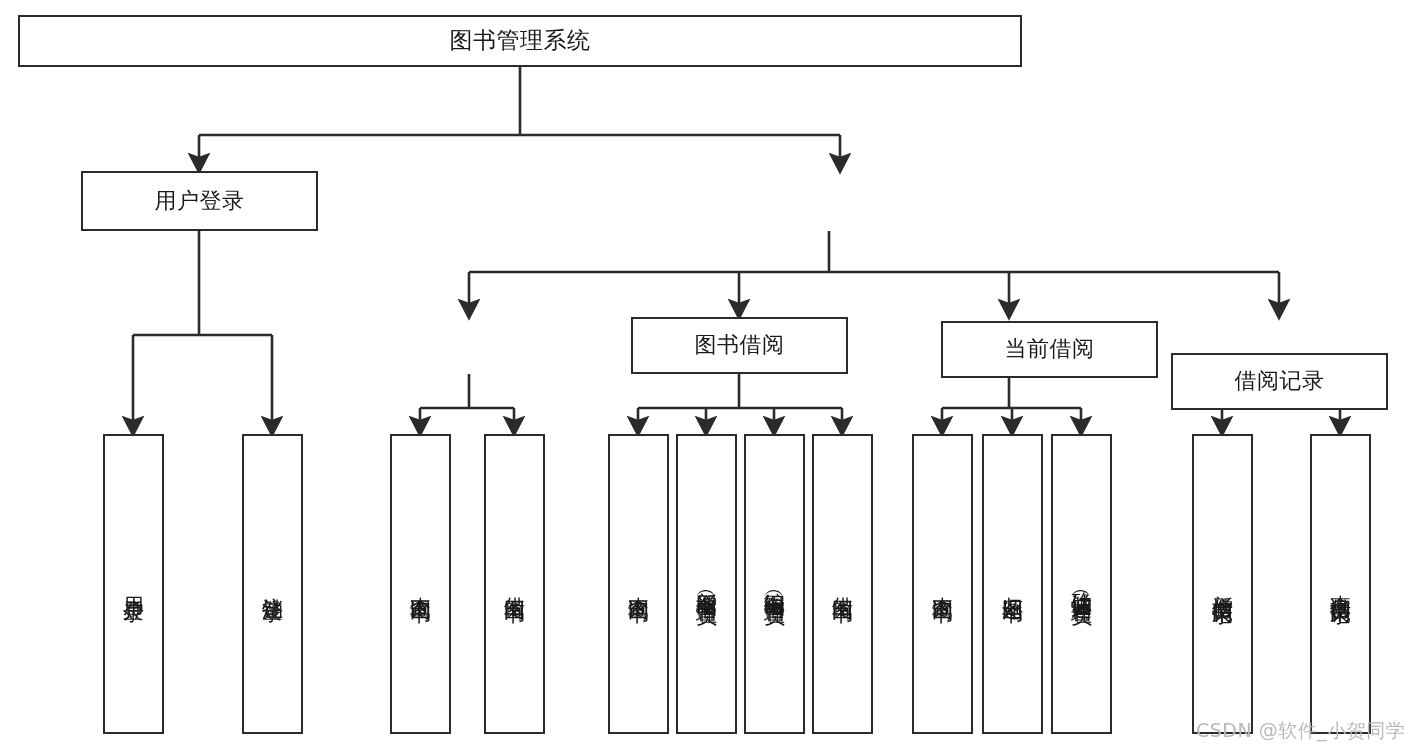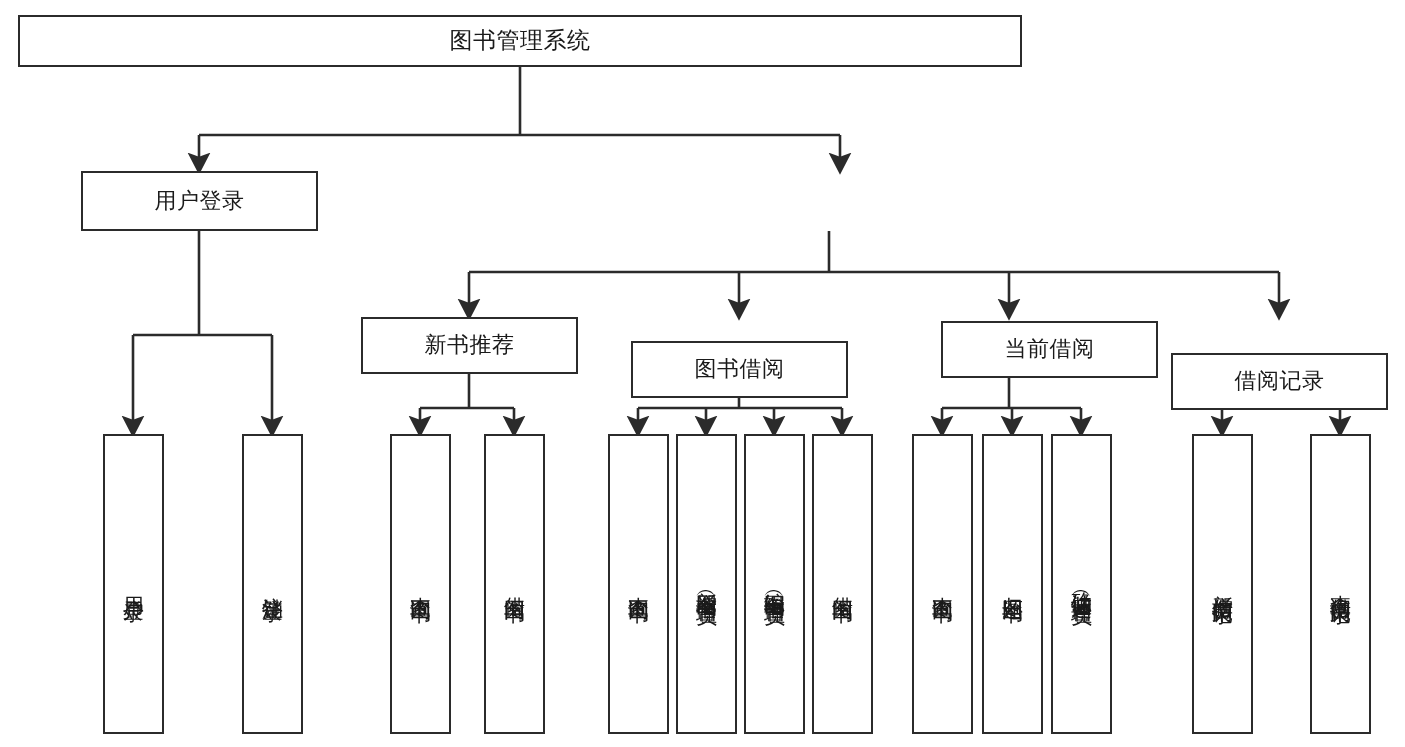--- a/index.html
+++ b/index.html
@@ -120,24 +120,21 @@
   </svg>
 
   <div class="node horiz root" style="left:18px; top:15px; width:1004px; height:52px;">
     <span>图书管理系统</span>
   </div>
 
   <div class="node horiz" style="left:81px; top:171px; width:237px; height:60px;">
     <span>用户登录</span>
   </div>
 
-  <div class="node horiz" style="left:361px; top:317px; width:217px; height:57px;">
-    <span>新书推荐</span>
-  </div>
-  <div class="node horiz" style="left:631px; top:317px; width:217px; height:57px;margin-top:24px;">
+  <div class="node horiz" style="left:631px; top:317px; width:217px; height:57px;">
     <span>图书借阅</span>
   </div>
   <div class="node horiz" style="left:901px; top:321px; width:217px; height:57px;margin-left:40px;">
     <span>当前借阅</span>
   </div>
   <div class="node horiz" style="left:1171px; top:317px; width:217px; height:57px;margin-top:36px;">
     <span>借阅记录</span>
   </div>
 
   <div class="node vert" style="left:103px; top:434px; width:61px; height:300px;">
@@ -173,14 +170,15 @@
   <div class="node vert" style="left:1051px; top:434px; width:61px; height:300px;">
     <span class="vlabel">确认归还（管理员）</span>
   </div>
   <div class="node vert" style="left:1192px; top:434px; width:61px; height:300px;">
     <span class="vlabel">新增借阅记录</span>
   </div>
   <div class="node vert" style="left:1310px; top:434px; width:61px; height:300px;">
     <span class="vlabel">查询借阅记录</span>
   </div>
 
+  <div class="watermark" style="left:1196px; top:718px;">CSDN @软件_小贺同学</div>
 
 </div>
 
 </body></html>

